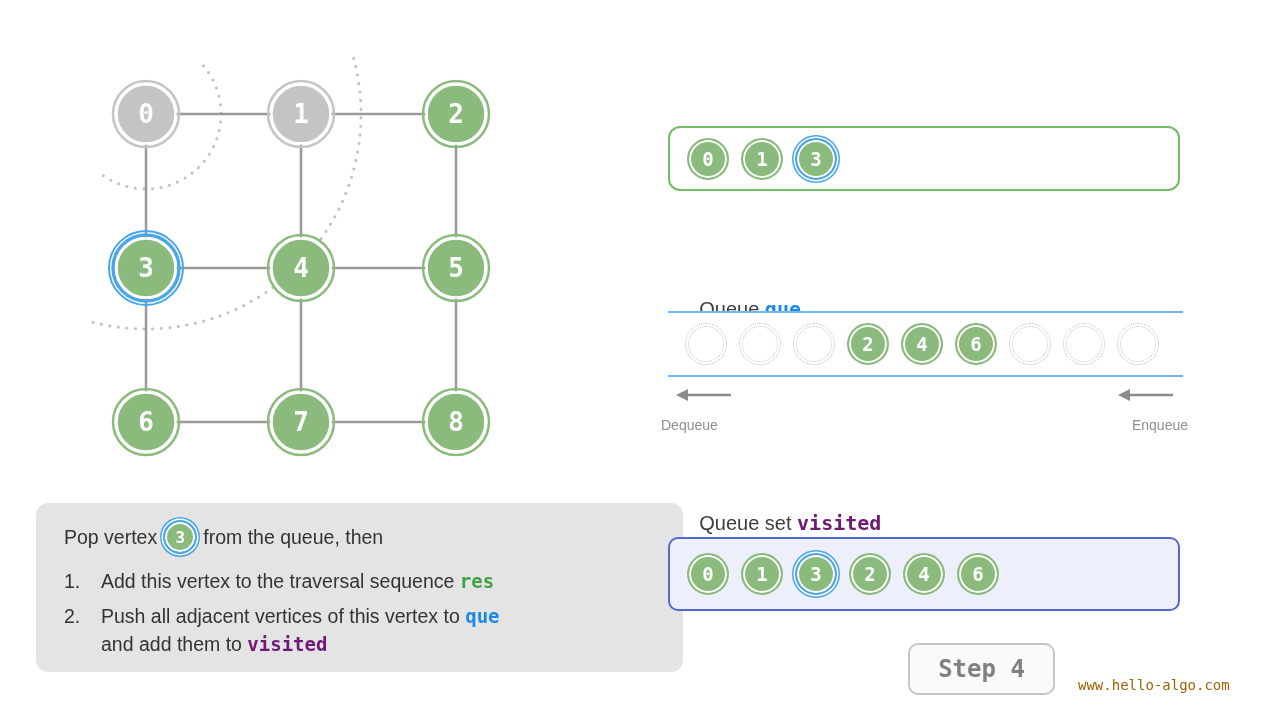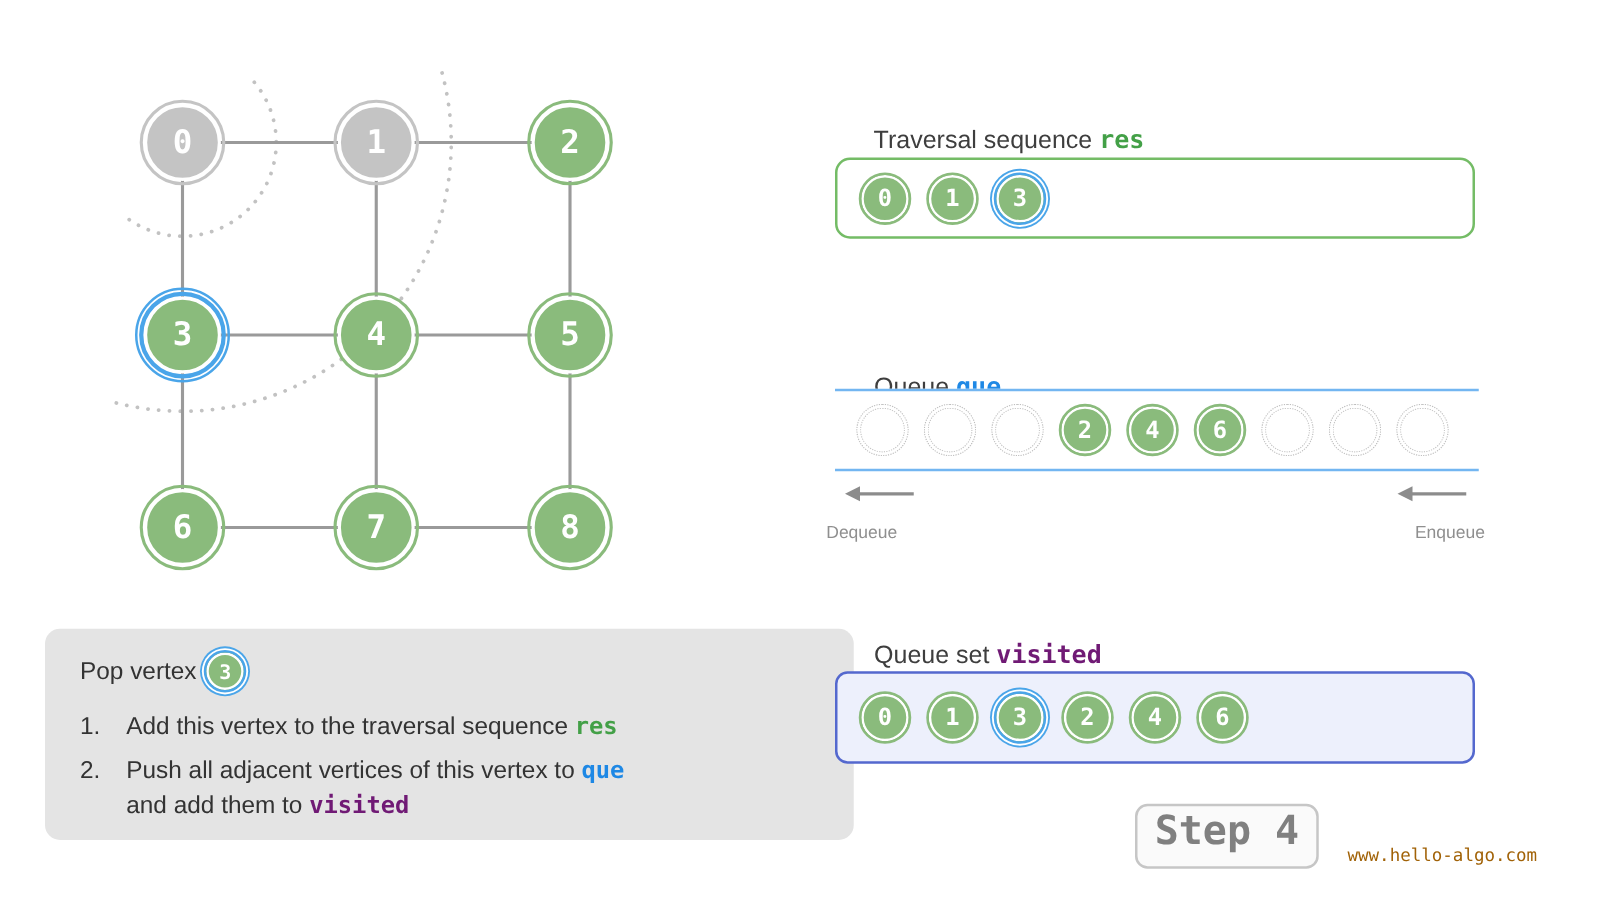--- a/index.html
+++ b/index.html
@@ -60,22 +60,22 @@
   }
   .info-line1{display:flex;align-items:center;height:38px;}
   .info-list{list-style:none;margin:11px 0 0 0;padding:0;}
   .info-item{display:flex;margin-bottom:7px;line-height:28px;}
   .info-num{width:24px;flex:0 0 auto;margin-right:13px;}
   .info-text .code{font-family:"DejaVu Sans Mono",monospace;font-weight:bold;font-size:19px;}
   
   .step-button{
     position:absolute;left:908px;top:643px;width:147px;height:52px;box-sizing:border-box;
     background:#FAFAFA;border:2px solid #C6C6C6;border-radius:10px;
-    display:flex;justify-content:center;
-    font-family:"DejaVu Sans Mono",monospace;font-weight:bold;font-size:32px;color:#808080;
+    display:flex;align-items:center;justify-content:center;
+    font-family:"DejaVu Sans Mono",monospace;font-weight:bold;font-size:24px;color:#808080;
   }
   .watermark{
     position:absolute;left:1078px;top:677px;
     font-family:"DejaVu Sans Mono",monospace;font-size:14px;color:#a16207;
   }
 </style>
 </head>
 <body>
 
 <div class="canvas">
@@ -140,36 +140,34 @@
         <circle cx="456" cy="422" r="33" fill="none" stroke="#8ABB7C" stroke-width="2.5"></circle>
         <circle cx="456" cy="422" r="29.5" fill="#8ABB7C" stroke="#ffffff" stroke-width="2.5"></circle>
         <text x="456" y="422" text-anchor="middle" dominant-baseline="central" fill="#ffffff" font-family="&quot;DejaVu Sans Mono&quot;, monospace" font-size="26" font-weight="bold">8</text>
       </g>
     </svg>
 
   <div class="info-box">
     <div class="info-line1">
       <span>Pop vertex</span>
       <span class="chip inline current">3</span>
+      <span>from the queue, then</span>
     </div>
     <ol class="info-list">
         <li class="info-item">
           <span class="info-num">1.</span>
           <span class="info-text">Add this vertex to the traversal sequence <span class="code code-green">res</span></span>
         </li>
         <li class="info-item">
           <span class="info-num">2.</span>
           <span class="info-text">Push all adjacent vertices of this vertex to <span class="code code-blue">que</span><br>and add them to <span class="code code-indigo">visited</span></span>
         </li>
       </ol>
   </div>
 
-  <div class="panel-title" style="top:76px">
-    <span>Traversal sequence </span><span class="code code-green">res</span>
-  </div>
   <div class="res-box">
       <div class="chip">0</div>
       <div class="chip">1</div>
       <div class="chip current">3</div>
     </div>
 
   <div class="panel-title" style="top:274px">
     <span>Queue </span><span class="code code-blue">que</span>
   </div>
   <div class="queue-strip">

